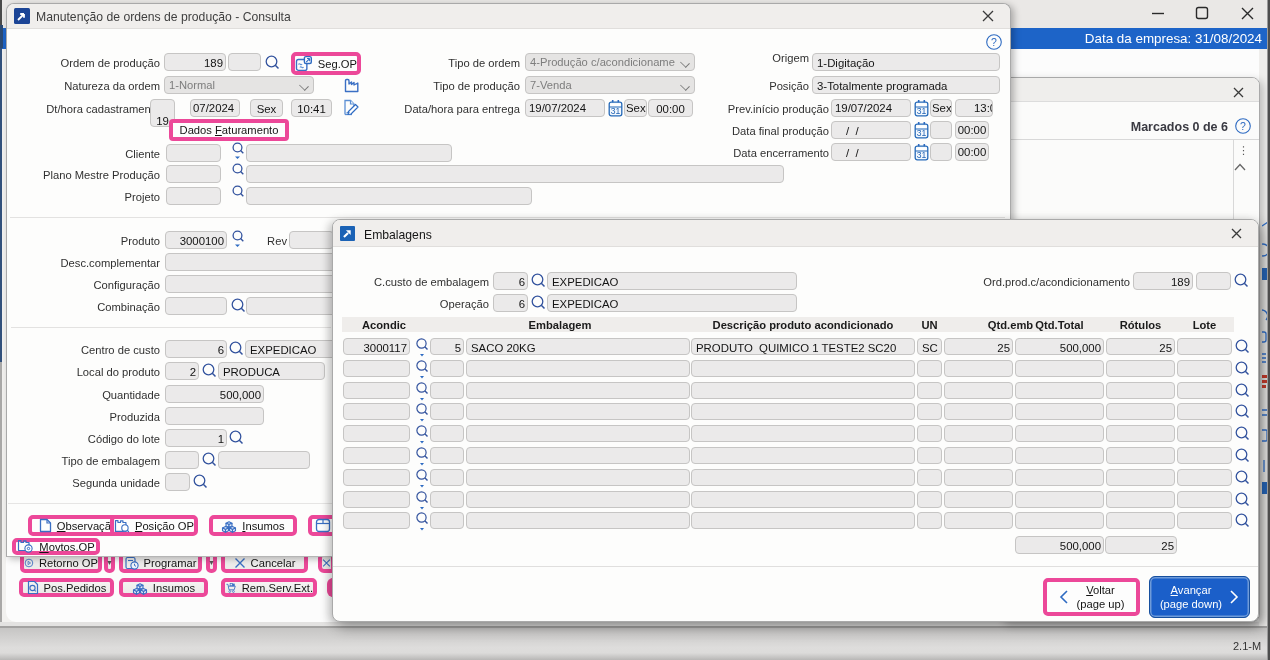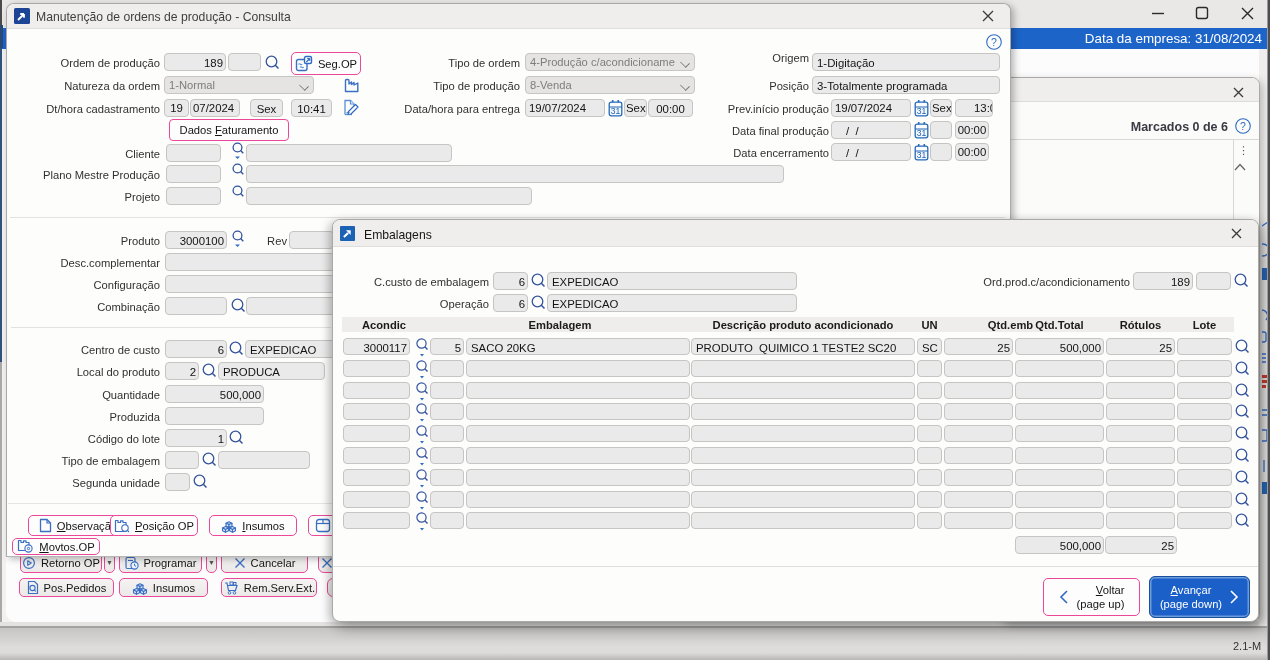--- a/index.html
+++ b/index.html
@@ -5,21 +5,21 @@
 html,body{width:1270px;height:660px;overflow:hidden}
 body{position:relative;font-family:"Liberation Sans",sans-serif;background:#f2f1ef}
 .a{position:absolute}
 .fld{position:absolute;background:#ebeaea;border:1px solid #c6c5c4;border-radius:4px;height:18px;font-size:11.4px;color:#141414;line-height:16px;padding:1px 4px 0;white-space:nowrap;overflow:hidden}
 .fr{text-align:right;padding-right:2px!important}
 .fc{text-align:center}
 .lbl{position:absolute;font-size:11.2px;color:#303030;white-space:nowrap;text-align:right;width:222px}
 .dd{position:absolute;background:#e5e4e3;border:1px solid #c6c5c4;border-radius:4px;height:18px;font-size:11.2px;color:#7d7d7d;line-height:16px;padding:0 4px;white-space:nowrap}
 .dd:after{content:"";position:absolute;right:5px;top:5px;width:7px;height:7px;border-right:1.3px solid #737373;border-bottom:1.3px solid #737373;transform:rotate(45deg) scale(1,.72)}
 .bgb{background:linear-gradient(#f4f3f2,#eceae9)!important}
-.btn{position:absolute;background:#fdfdfd;border:1px solid #ec4899;border-radius:5px;display:flex;align-items:center;justify-content:center;gap:5px;font-size:11.2px;color:#141414;white-space:nowrap}
+.btn{position:absolute;background:#fdfdfd;border:4px solid #ec4899;border-radius:5px;display:flex;align-items:center;justify-content:center;gap:5px;font-size:11.2px;color:#141414;white-space:nowrap}
 .u{text-decoration:underline}
 svg{display:block}
 .mag{position:absolute}
 .hdr{position:absolute;font-size:11.2px;font-weight:bold;color:#1a1a1a;text-align:center;white-space:nowrap}
 </style></head>
 <body>
 
 <div class="a" style="left:0;top:0;width:1270px;height:28px;background:#eae8e6"></div>
 
 <svg class="a" style="left:1140px;top:0" width="130" height="28" viewBox="0 0 130 28">
@@ -185,37 +185,37 @@
  <span>Se<span class="u">g</span>.OP</span>
   </div>
 
 <div class="lbl" style="left:-62px;top:80px">Natureza da ordem</div>
 <div class="dd" style="left:164px;top:76px;width:150px">1-Normal</div>
 <svg class="a" style="left:344px;top:78px" width="16" height="15" viewBox="0 0 16 15">
     <path d="M1.5 13.5 L1.5 2.8 Q1.5 1.5 2.7 1.5 L3.8 1.5 Q5 1.5 5 2.8 L5 6 L7.5 4 L7.5 6.5 L10 4.5 L10 7 L13.8 5 L13.8 13.5 Z" fill="none" stroke="#3a6fc4" stroke-width="1.4" stroke-linejoin="round"></path>
   </svg>
 
 <div class="lbl" style="left:-62px;top:103px">Dt/hora cadastramento</div>
-<div class="fld fc" style="left:164px;top:99px;width:25px;padding:0 2px">19</div>
+<div class="fld fc" style="left:150px;top:99px;width:25px;padding:13px 2px">19</div>
 <div class="fld" style="left:190px;top:99px;width:50px;padding:0 2px">07/2024</div>
 <div class="fld fc" style="left:250px;top:99px;width:33px">Sex</div>
 <div class="fld fc" style="left:291px;top:99px;width:41px">10:41</div>
 <svg class="a" style="left:343px;top:99px" width="18" height="17" viewBox="0 0 18 17">
     <path d="M2 15.5 L2 1.5 L7.5 1.5 L11 5 L11 7" fill="none" stroke="#5b8fd4" stroke-width="1.3"></path>
     <path d="M7.5 1.5 L7.5 5 L11 5" fill="#eef4fc" stroke="#5b8fd4" stroke-width="1.2"></path>
     <path d="M2 15.5 L9 15.5" stroke="#5b8fd4" stroke-width="1.3"></path>
     <path d="M5.5 12.5 L12.5 5.5 L15 8 L8 15 L5 15.5 Z" fill="#fff" stroke="#2e6bc2" stroke-width="1.2" stroke-linejoin="round"></path>
     <path d="M3.5 13.8 c1 -1.5 1.8 1.2 3 -0.3" stroke="#2e6bc2" stroke-width="1" fill="none"></path>
   </svg>
 
 <div class="lbl" style="left:298px;top:57px">Tipo de ordem</div>
 <div class="dd" style="left:525px;top:53px;width:170px">4-Produção c/acondicioname</div>
 
 <div class="lbl" style="left:298px;top:80px">Tipo de produção</div>
-<div class="dd" style="left:525px;top:76px;width:170px">8-Venda</div>
+<div class="dd" style="left:525px;top:76px;width:170px">7-Venda</div>
 
 <div class="lbl" style="left:298px;top:103px">Data/hora para entrega</div>
 <div class="fld" style="left:525px;top:99px;width:80px;padding:0 3px">19/07/2024</div>
 <svg class="a" style="left:608px;top:99px" width="15" height="18" viewBox="0 0 15 18">
     <line x1="4.7" y1="1" x2="4.7" y2="4" stroke="#2e6bc2" stroke-width="1.6"></line>
     <line x1="10.3" y1="1" x2="10.3" y2="4" stroke="#2e6bc2" stroke-width="1.6"></line>
     <rect x="1.2" y="3.2" width="12.6" height="13.6" rx="2" fill="#f3f8fd" stroke="#2569b8" stroke-width="1.3"></rect>
     <rect x="2.4" y="4.6" width="10.2" height="2.6" fill="#fff"></rect>
     <line x1="1.2" y1="8" x2="13.8" y2="8" stroke="#2569b8" stroke-width="1"></line>
     <text x="7.6" y="15.2" font-size="8.6" fill="#2465b5" text-anchor="middle" font-family="Liberation Sans">31</text>
@@ -612,21 +612,21 @@
 
 <div class="fld fr" style="left:1015px;top:536px;width:89px">500,000</div>
 <div class="fld fr" style="left:1105px;top:536px;width:72px">25</div>
 
 <div class="a" style="left:333px;top:566px;width:925px;height:1px;background:#e0dfde"></div>
 
 <div class="btn" style="left:1043px;top:578px;width:97px;height:38px;border-radius:5px;flex-direction:row;gap:8px">
  <svg width="10" height="16" viewBox="0 0 10 16">
       <path d="M8 2 L2 8 L8 14" fill="none" stroke="#2e6bc2" stroke-width="1.6"></path>
     </svg>
- <div style="text-align:right;line-height:14px"><span class="u">V</span>oltar<br>(page up)</div>
+ <div style="text-align:center;line-height:14px"><span class="u">V</span>oltar<br>(page up)</div>
   </div>
 <div class="a" style="left:1149px;top:576px;width:101px;height:42px;background:#1b5fc9;border:1.5px solid #164f9e;border-radius:6px;box-shadow:inset 0 0 0 1.5px #6f9bd9;display:flex;align-items:center;justify-content:center;gap:7px;font-size:11.2px;color:#fff">
  <div style="text-align:center;line-height:14px"><span class="u">A</span>vançar<br>(page down)</div>
  <svg width="10" height="16" viewBox="0 0 10 16">
       <path d="M2 2 L8 8 L2 14" fill="none" stroke="#fff" stroke-width="1.6"></path>
     </svg>
   </div>
 
 <div class="a" style="left:1268px;top:0;width:2px;height:660px;background:#4d4d4d"></div>
 <div class="a" style="left:1267px;top:0;width:1px;height:660px;background:#9a9a9a"></div>

